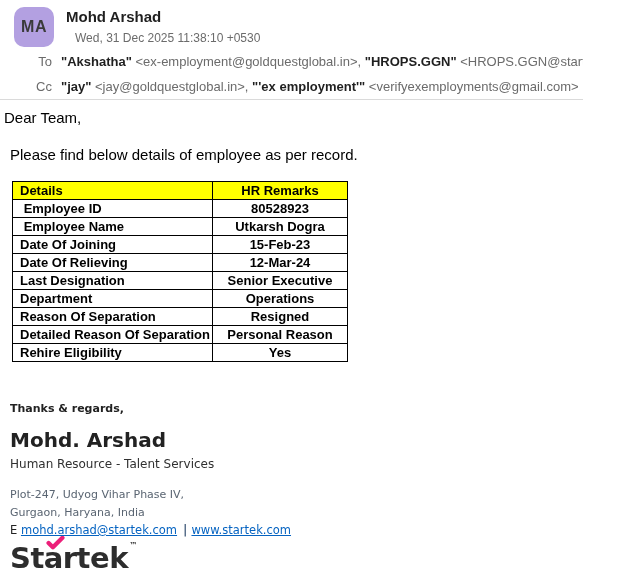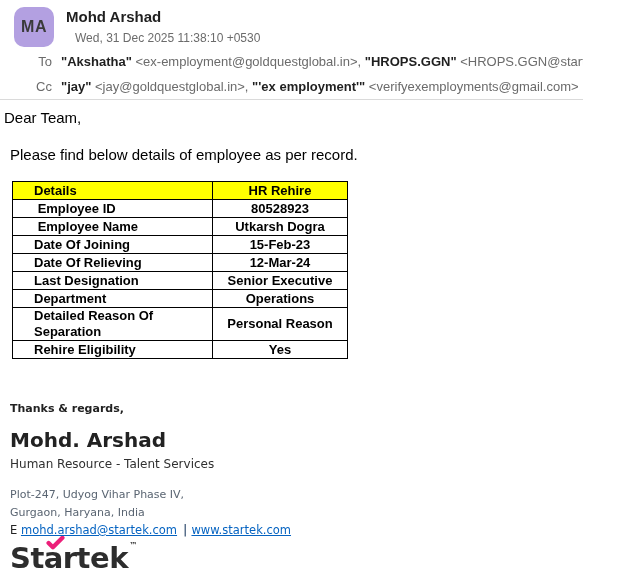--- a/index.html
+++ b/index.html
@@ -58,21 +58,21 @@
     border-collapse: collapse;
     font-family: "Liberation Sans", sans-serif;
     font-size: 13px; font-weight: bold; color: #000000;
     table-layout: fixed;
   }
   table.emp td, table.emp th {
     border: 1px solid #000000;
     height: 18px; padding: 0;
     line-height: 16px;
   }
-  table.emp .col-label { width: 200px; text-align: left; padding-left: 21px; white-space: pre-wrap; }
+  table.emp .col-label { width: 200px; text-align: left; padding-left: 7px; white-space: pre-wrap; }
   table.emp .col-value { width: 135px; text-align: center; }
   table.emp tr.head td { background: #ffff00; }
 
   
   .sig { font-family: "DejaVu Sans", sans-serif; position: absolute; left: 10px; }
   .sig-thanks { top: 402px; font-size: 11px; font-weight: bold; color: #222222; }
   .sig-name   { top: 428px; font-size: 20px; font-weight: bold; color: #222222; }
   .sig-title  { top: 457px; font-size: 12px; color: #303030; }
   .sig-addr1  { top: 488px; font-size: 11px; color: #5a6572; }
   .sig-addr2  { top: 506px; font-size: 11px; color: #5a6572; }
@@ -112,21 +112,21 @@
 
   <div class="hdr-divider"></div>
 
   <div class="greeting">Dear Team,</div>
   <div class="intro">Please find below details of employee as per record.</div>
 
   <table class="emp">
     <tbody>
       <tr class="head">
         <td class="col-label">Details</td>
-        <td class="col-value">HR Rehire</td>
+        <td class="col-value">HR Remarks</td>
       </tr>
       <tr>
         <td class="col-label"> Employee ID</td>
         <td class="col-value">80528923</td>
       </tr>
       <tr>
         <td class="col-label"> Employee Name</td>
         <td class="col-value">Utkarsh Dogra</td>
       </tr>
       <tr>
@@ -137,20 +137,24 @@
         <td class="col-label">Date Of Relieving</td>
         <td class="col-value">12-Mar-24</td>
       </tr>
       <tr>
         <td class="col-label">Last Designation</td>
         <td class="col-value">Senior Executive</td>
       </tr>
       <tr>
         <td class="col-label">Department</td>
         <td class="col-value">Operations</td>
+      </tr>
+      <tr>
+        <td class="col-label">Reason Of Separation</td>
+        <td class="col-value">Resigned</td>
       </tr>
       <tr>
         <td class="col-label">Detailed Reason Of Separation</td>
         <td class="col-value">Personal Reason</td>
       </tr>
       <tr>
         <td class="col-label">Rehire Eligibility</td>
         <td class="col-value">Yes</td>
       </tr>
     </tbody>

